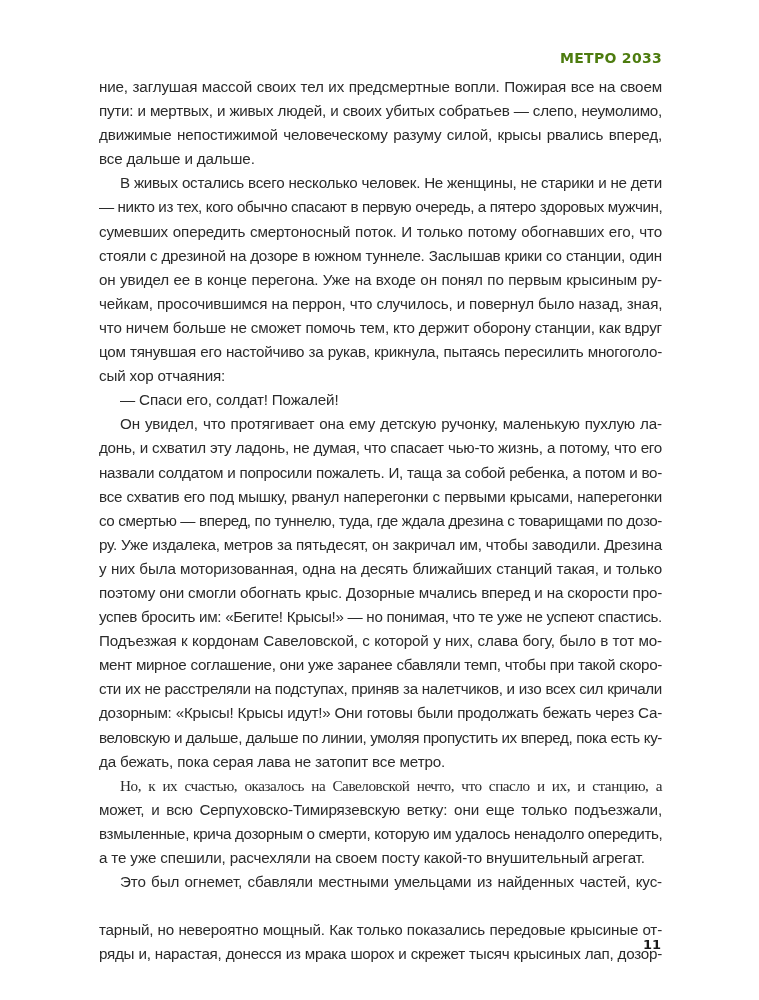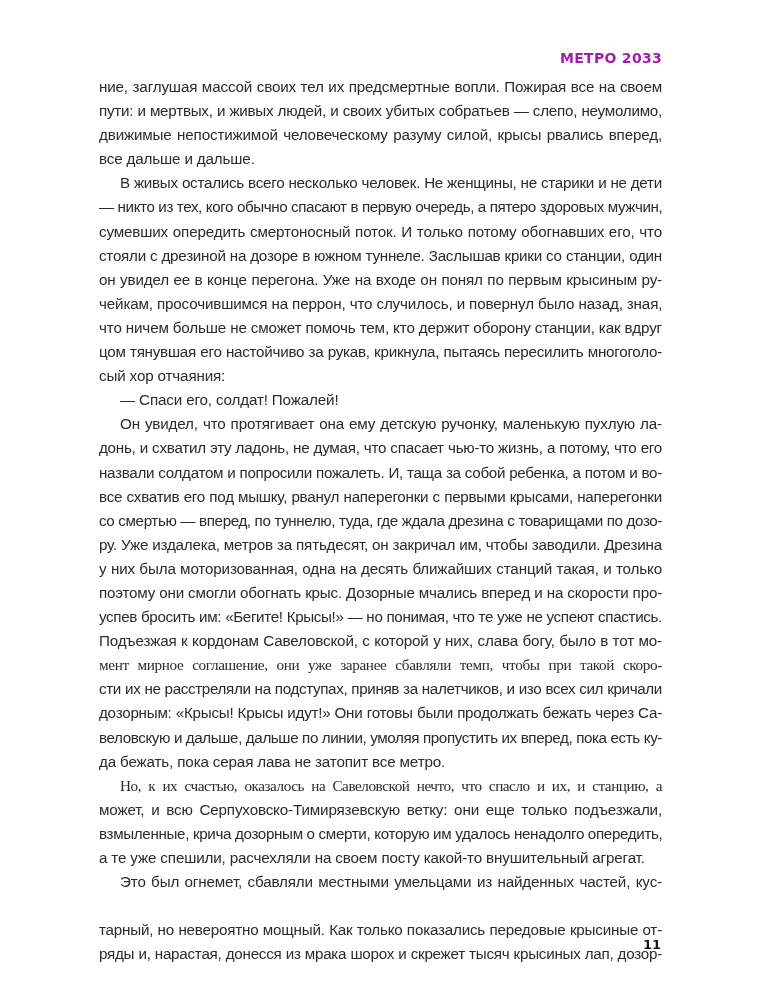--- a/index.html
+++ b/index.html
@@ -16,21 +16,21 @@
       color: #2b2b2b;
     }
     .running-head {
       position: absolute;
       top: 50px;
       right: 97px;
       font-family: "DejaVu Sans", sans-serif;
       font-weight: bold;
       font-size: 14px;
       letter-spacing: 0.3px;
-      color: #a21caf;
+      color: #4d7c0f;
     }
     .text-block {
       position: absolute;
       top: 75px;
       left: 99px;
       width: 563px;
     }
     .line {
       font-size: 15.2px;
       line-height: 24.1px;
@@ -80,21 +80,21 @@
       <div class="line indent">Он увидел, что протягивает она ему детскую ручонку, маленькую пухлую ла-</div>
       <div class="line" style="letter-spacing: -0.25px;">донь, и схватил эту ладонь, не думая, что спасает чью-то жизнь, а потому, что его</div>
       <div class="line" style="letter-spacing: -0.3px;">назвали солдатом и попросили пожалеть. И, таща за собой ребенка, а потом и во-</div>
       <div class="line" style="letter-spacing: -0.25px;">все схватив его под мышку, рванул наперегонки с первыми крысами, наперегонки</div>
       <div class="line" style="letter-spacing: -0.4px;">со смертью — вперед, по туннелю, туда, где ждала дрезина с товарищами по дозо-</div>
       <div class="line" style="letter-spacing: -0.2px;">ру. Уже издалека, метров за пятьдесят, он закричал им, чтобы заводили. Дрезина</div>
       <div class="line">у них была моторизованная, одна на десять ближайших станций такая, и только</div>
       <div class="line" style="letter-spacing: -0.2px;">поэтому они смогли обогнать крыс. Дозорные мчались вперед и на скорости про-</div>
       <div class="line" style="letter-spacing: -0.35px;">успев бросить им: «Бегите! Крысы!» — но понимая, что те уже не успеют спастись.</div>
       <div class="line">Подъезжая к кордонам Савеловской, с которой у них, слава богу, было в тот мо-</div>
-      <div class="line" style="letter-spacing: -0.35px; font-family: Liberation Serif, serif;">мент мирное соглашение, они уже заранее сбавляли темп, чтобы при такой скоро-</div>
+      <div class="line" style="letter-spacing: -0.35px;">мент мирное соглашение, они уже заранее сбавляли темп, чтобы при такой скоро-</div>
       <div class="line" style="letter-spacing: -0.35px;">сти их не расстреляли на подступах, приняв за налетчиков, и изо всех сил кричали</div>
       <div class="line" style="letter-spacing: -0.25px;">дозорным: «Крысы! Крысы идут!» Они готовы были продолжать бежать через Са-</div>
       <div class="line" style="letter-spacing: -0.4px;">веловскую и дальше, дальше по линии, умоляя пропустить их вперед, пока есть ку-</div>
       <div class="line last">да бежать, пока серая лава не затопит все метро.</div>
       <div class="line indent" style="letter-spacing: -0.45px; font-family: Liberation Serif, serif;">Но, к их счастью, оказалось на Савеловской нечто, что спасло и их, и станцию, а</div>
       <div class="line">может, и всю Серпуховско-Тимирязевскую ветку: они еще только подъезжали,</div>
       <div class="line" style="letter-spacing: -0.35px;">взмыленные, крича дозорным о смерти, которую им удалось ненадолго опередить,</div>
       <div class="line last">а те уже спешили, расчехляли на своем посту какой-то внушительный агрегат.</div>
       <div class="line indent">Это был огнемет, сбавляли местными умельцами из найденных частей, кус-</div>
       <div class="line" style="letter-spacing: -0.2px; margin-top: 24px;">тарный, но невероятно мощный. Как только показались передовые крысиные от-</div>

